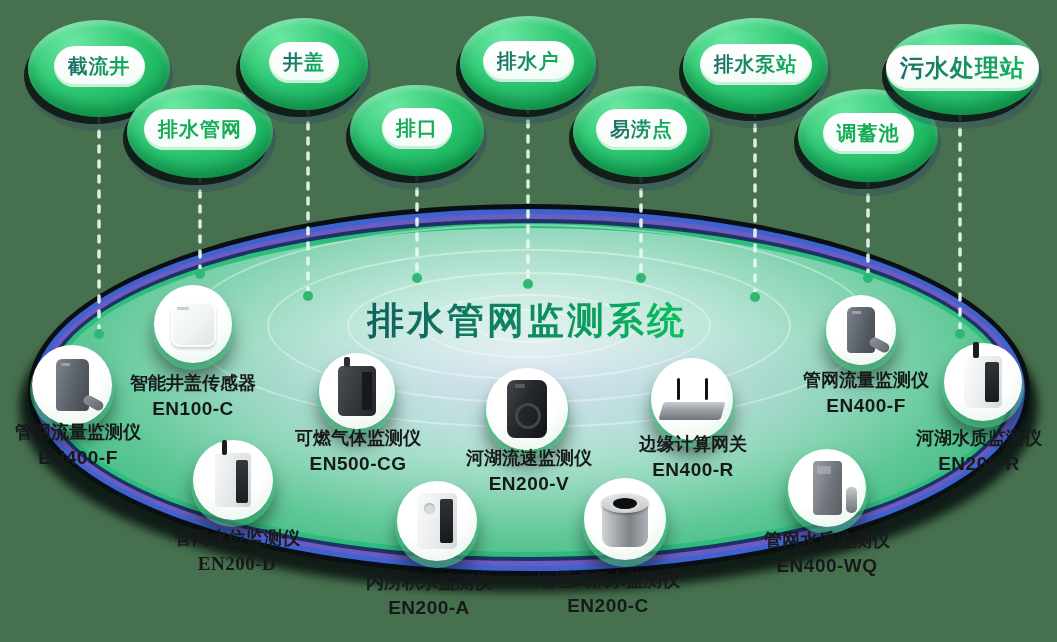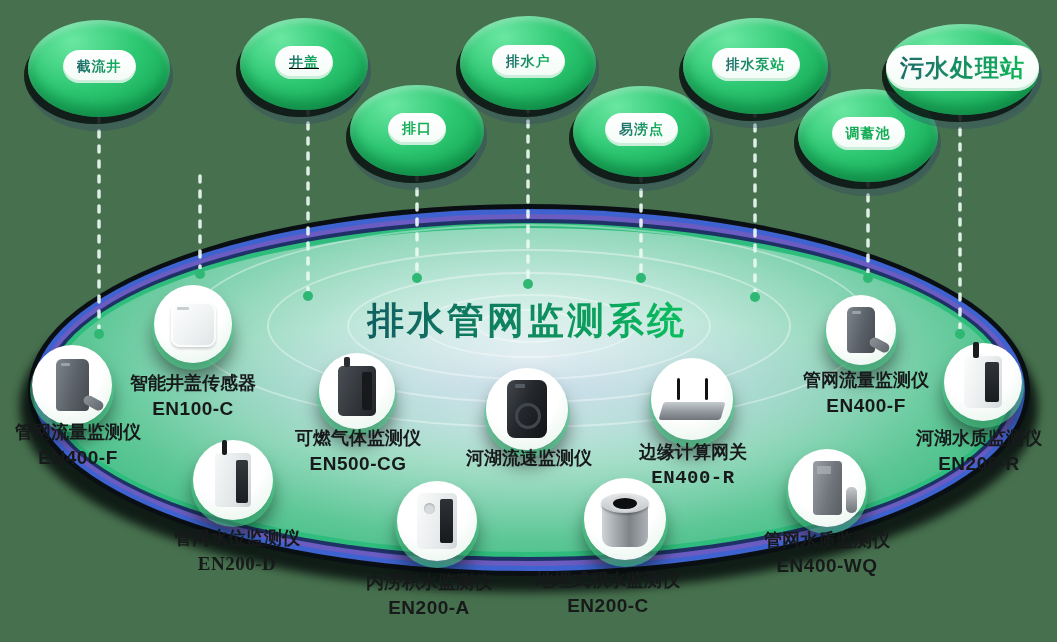--- a/index.html
+++ b/index.html
@@ -45,27 +45,27 @@
 
   
   .bubble { position:absolute; border-radius:50%; display:flex; align-items:center;
     justify-content:center; z-index:4;
     background:radial-gradient(ellipse at 32% 22%, #6ae7a2 0%, #2ec873 45%, #0d9f4c 100%);
     box-shadow:inset 0 -9px 14px rgba(6,110,52,0.55), inset 0 4px 6px rgba(255,255,255,0.35);
     filter:drop-shadow(-4px 7px 0 rgba(8,14,10,0.8)) drop-shadow(3px 7px 0 rgba(43,58,107,0.35)); }
   .pill { background:linear-gradient(180deg,#ffffff 0%, #f3fcf7 100%);
     border-radius:999px; padding:7px 14px; margin-top:-4px; white-space:nowrap;
     box-shadow:inset 0 -3px 0 rgba(170,225,195,0.55); }
-  .pill span { font-size:14px; font-weight:800; letter-spacing:1px; }
+  .pill span { font-size:20px; font-weight:800; letter-spacing:1px; }
   .t-grad span { background:linear-gradient(90deg,#1f6b6b 0%, #0fb558 100%);
     -webkit-background-clip:text; background-clip:text; color:transparent; }
   .t-green span { color:#12ad55; }
   .b0 { left:28px;  top:20px; width:142px; height:97px; }
   .b1 { left:127px; top:85px; width:146px; height:93px; }
-  .b2 { left:240px; top:18px; width:128px; height:92px;text-decoration:underline; }
+  .b2 { left:240px; top:18px; width:128px; height:92px; }
   .b3 { left:350px; top:85px; width:134px; height:91px;font-family:Liberation Mono, monospace; }
   .b4 { left:460px; top:16px; width:136px; height:94px; }
   .b5 { left:573px; top:86px; width:137px; height:91px; }
   .b6 { left:683px; top:18px; width:145px; height:96px; }
   .b7 { left:798px; top:89px; width:140px; height:93px; }
   .b8 { left:886px; top:24px; width:153px; height:91px; }
   .b8 .pill span { font-size:24px; }
 
   
   .device { position:absolute; z-index:5; }
@@ -178,20 +178,23 @@
     <circle class="dot" cx="528" cy="284" r="5"></circle>
     <circle class="dot" cx="641" cy="278" r="5"></circle>
     <circle class="dot" cx="755" cy="297" r="5"></circle>
     <circle class="dot" cx="868" cy="278" r="5"></circle>
     <circle class="dot" cx="960" cy="334" r="5"></circle>
   </svg>
 
   <div class="bubble b0 t-grad">
       <div class="pill"><span>截流井</span></div>
     </div>
+  <div class="bubble b1 t-green">
+      <div class="pill"><span>排水管网</span></div>
+    </div>
   <div class="bubble b2 t-grad">
       <div class="pill"><span>井盖</span></div>
     </div>
   <div class="bubble b3 t-green">
       <div class="pill"><span>排口</span></div>
     </div>
   <div class="bubble b4 t-grad">
       <div class="pill"><span>排水户</span></div>
     </div>
   <div class="bubble b5 t-grad">
@@ -251,36 +254,37 @@
         <div>内涝积水监测仪</div>
         <div class="model">EN200-A</div>
       </div>
   </div>
   <div class="device">
     <div class="circle" style="left:486px; top:368px; width:82px; height:82px;">
         <div class="art art-velocity"></div>
       </div>
     <div class="dlabel" style="left:419px; top:447px;">
         <div>河湖流速监测仪</div>
+        <div class="model">EN200-V</div>
       </div>
   </div>
   <div class="device">
     <div class="circle" style="left:584px; top:478px; width:82px; height:82px;">
         <div class="art art-buried"></div>
       </div>
     <div class="dlabel" style="left:498px; top:569px;">
         <div>地埋式积水监测仪</div>
         <div class="model">EN200-C</div>
       </div>
   </div>
   <div class="device">
     <div class="circle" style="left:651px; top:358px; width:82px; height:82px;">
         <div class="art art-gateway"></div>
       </div>
-    <div class="dlabel" style="left:583px; top:442px;font-family:Liberation Mono, monospace;">
+    <div class="dlabel" style="left:583px; top:433px;">
         <div>边缘计算网关</div>
         <div class="model">EN400-R</div>
       </div>
   </div>
   <div class="device">
     <div class="circle" style="left:826px; top:295px; width:70px; height:70px;">
         <div class="art art-flow" style="width:28px; height:46px;"></div>
       </div>
     <div class="dlabel" style="left:756px; top:369px;">
         <div>管网流量监测仪</div>

